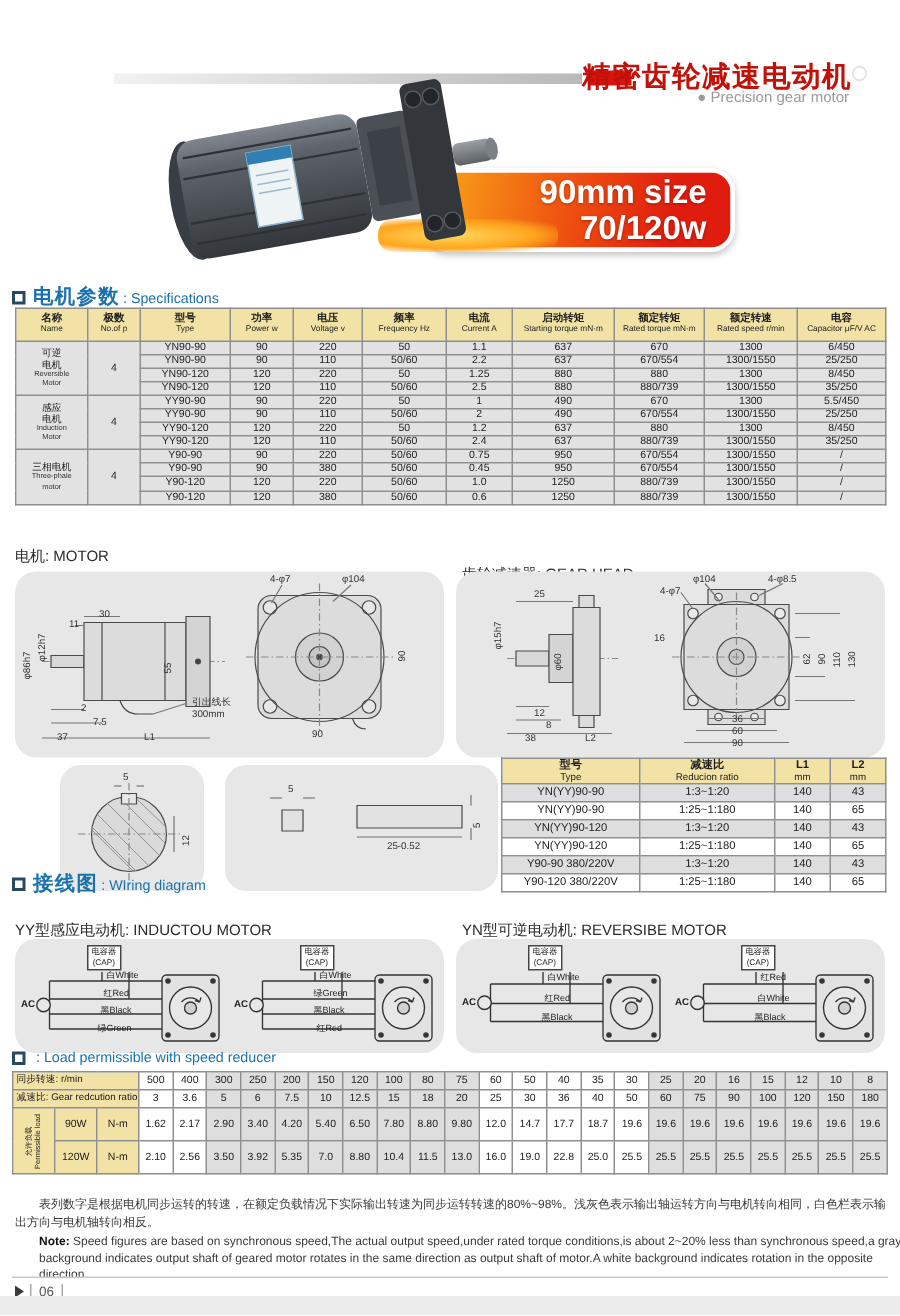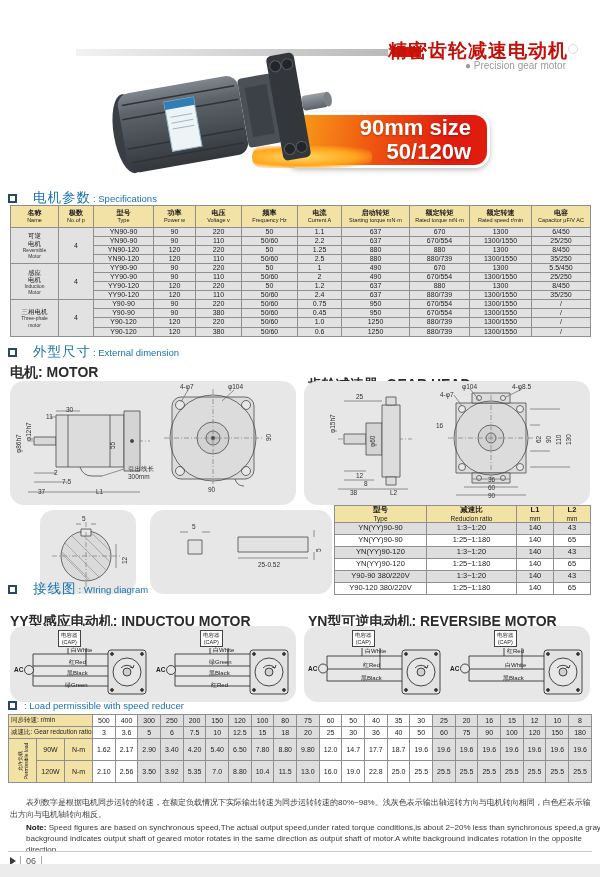--- a/index.html
+++ b/index.html
@@ -20,24 +20,24 @@
     border:3px solid #fff; box-shadow:0 2px 5px rgba(0,0,0,.25); z-index:1;
     display:flex; flex-direction:column; justify-content:center; align-items:flex-end; padding-right:16px; }
   .badge div { color:#fff; font-weight:bold; font-size:22px; line-height:24px; text-shadow:0 1px 2px rgba(0,0,0,.3); }
   .glow { position:absolute; left:252px; top:146px; width:120px; height:22px; z-index:1; border-radius:10px;
     background:radial-gradient(ellipse at 40% 50%, #ffd95e 0%, #ffa51e 55%, rgba(255,165,30,0) 85%); }
   .motor-photo { position:absolute; left:108px; top:62px; z-index:2; transform:rotate(-10deg); }
 
   
   .sec { position:absolute; left:8px; display:flex; align-items:baseline; }
   .sec .bullet { width:9px; height:9px; border:2px solid #274a63; margin-right:5px; align-self:center; background:#fff; }
-  .sec .zh { font-size:13.5px; font-weight:normal; color:#1a72ad; letter-spacing:1px;margin-left:11px; }
+  .sec .zh { font-size:13.5px; font-weight:bold; color:#1a72ad; letter-spacing:1px; }
   .sec .en { font-size:9.5px; color:#1a72ad; margin-left:2px; }
 
-  .sublabel { position:absolute; font-size:14px; font-weight:bold; color:#2b2b2b;text-align:right; }
+  .sublabel { position:absolute; font-size:10px; font-weight:normal; color:#2b2b2b;text-align:right; }
 
   
   table { border-collapse:collapse; table-layout:fixed; }
   .spec { position:absolute; left:10px; top:205px; width:580px; font-size:7px; }
   .spec td, .spec th { border:1px solid #8f8f8f; text-align:center; padding:0; line-height:1.15; color:#1c1c1c; }
   .spec thead th { background:#f2e2a6; height:22px; font-weight:bold; }
   .spec thead .u { display:block; font-weight:normal; font-size:6px; transform:scale(.92); }
   .spec tbody td { background:#e2e2e2; height:9px; }
   .spec .gname { font-size:6.5px; line-height:1.1; }
   .spec .gname .en { font-size:5.5px; display:block; transform:scale(.9); color:#333; }
@@ -94,21 +94,21 @@
 <div id="page">
 
   <div class="hdr-grad"></div>
   <div class="hdr-red"></div>
   <div class="hdr-ring"></div>
   <div class="hdr-title">精密齿轮减速电动机</div>
   <div class="hdr-sub">● Precision gear motor</div>
 
   <div class="badge">
     <div>90mm size</div>
-    <div>50/120w</div>
+    <div>70/120w</div>
   </div>
   <div class="glow"></div>
   <div class="motor-photo">
     <svg width="232" height="118" viewBox="0 0 232 118">
       <defs>
         <linearGradient id="bodyG" x1="0" y1="0" x2="0" y2="1">
           <stop offset="0" stop-color="#80868d"></stop>
             <stop offset="0.25" stop-color="#5d636a"></stop>
           <stop offset="0.7" stop-color="#43484e"></stop>
             <stop offset="1" stop-color="#33373c"></stop>
@@ -325,25 +325,20 @@
           <td>50/60</td>
           <td>0.6</td>
           <td>1250</td>
           <td>880/739</td>
           <td>1300/1550</td>
           <td>/</td>
         </tr>
       </tbody>
   </table>
 
-  <div class="sec" style="top:343px">
-    <span class="bullet"></span>
-    <span class="zh">外型尺寸</span>
-    <span class="en">: External dimension</span>
-  </div>
   <div class="sublabel" style="left:10px; top:364px">电机: MOTOR</div>
   <div class="sublabel" style="left:308px; top:376px">齿轮减速器: GEAR  HEAD</div>
 
   <div class="panel" style="left:10px; top:381px; width:286px; height:124px">
     <svg class="tech" width="286" height="124" viewBox="0 0 286 124" stroke="#4a4a4a" stroke-width="0.8" fill="none">
       <line x1="18" y1="60" x2="140" y2="60" stroke-dasharray="5,2,1,2" stroke="#888"></line>
       <rect x="24" y="56" width="22" height="8" fill="#d8d8d8"></rect>
       <rect x="46" y="34" width="68" height="52" fill="#dcdcdc"></rect>
       <line x1="58" y1="34" x2="58" y2="86"></line>
       <line x1="100" y1="34" x2="100" y2="86"></line>

